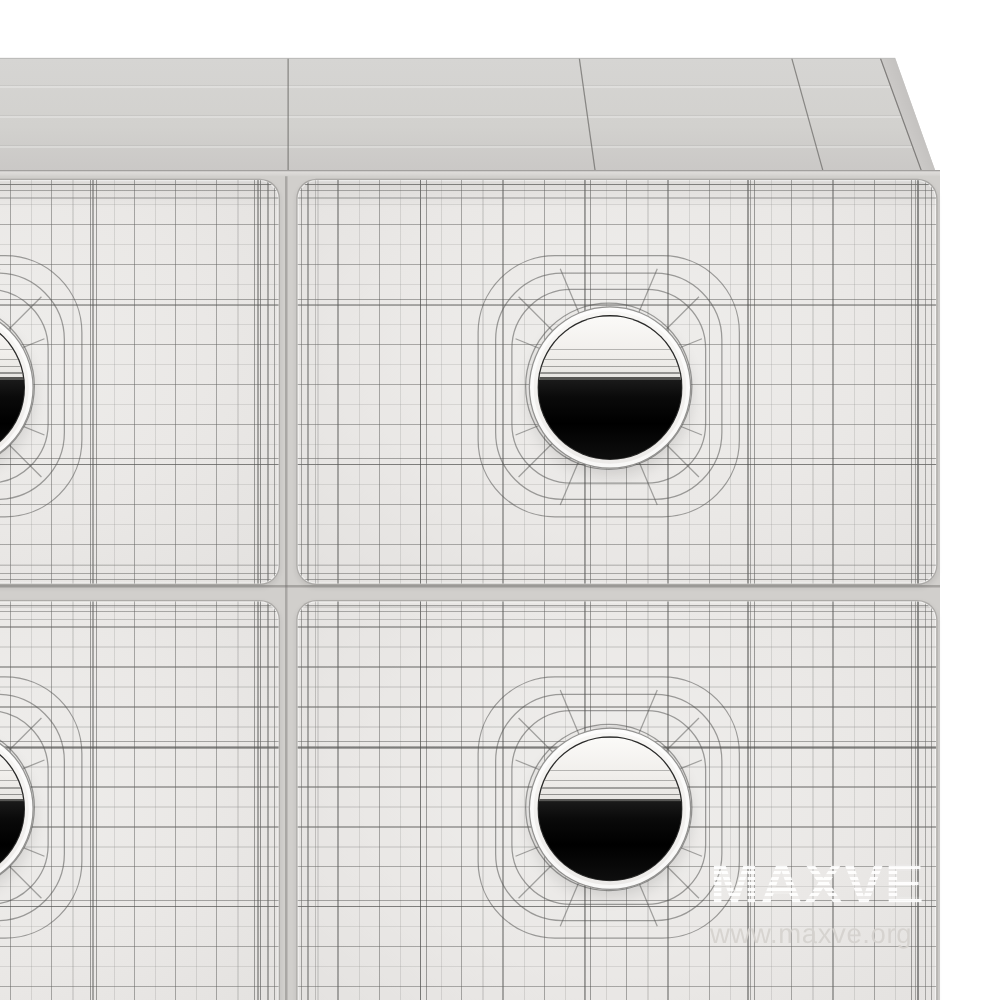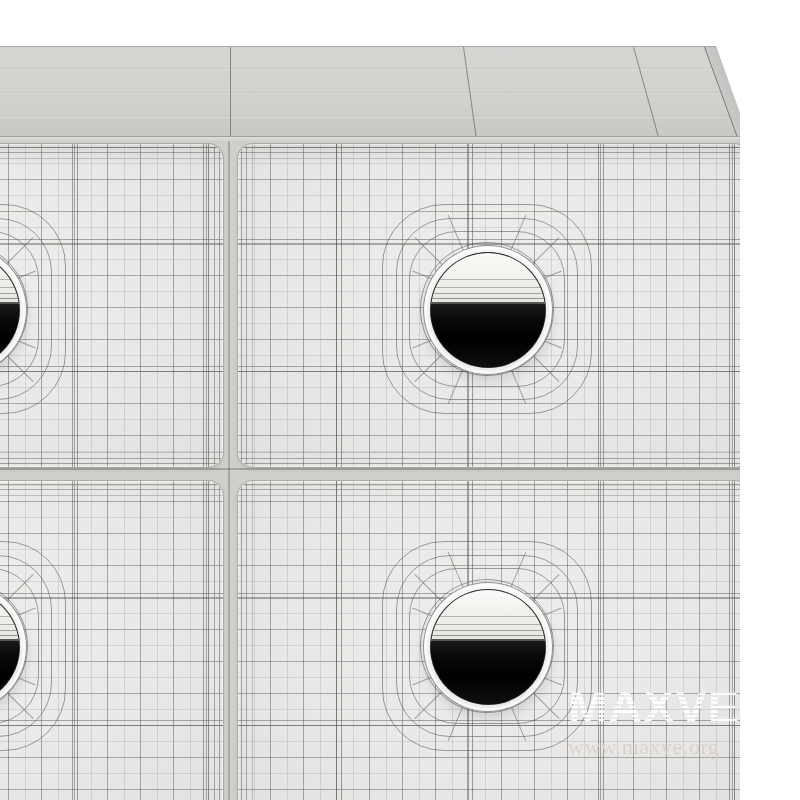--- a/index.html
+++ b/index.html
@@ -1,17 +1,17 @@
 <!DOCTYPE html>
 <html style="--background: #ffffff; --top-surface: #d2d1ce; --drawer-face: #eae8e6; --carcass: #d1cfcc; --wire-line: #6e6c6a; --hole-interior: #060606; --watermark-white: #ffffff; --url-gray: #d5d2ce;"><head>
 <meta charset="utf-8">
 <style>
   html,body { margin:0; padding:0; }
   body { font-family: "Liberation Sans", sans-serif; background:#fff; }
-  .page { position:relative; width:740px; height:800px; overflow:hidden;
+  .page { position:relative; width:800px; height:800px; overflow:hidden;
           background: var(--background, #ffffff); }
 
   
   .cab-top { position:absolute; left:0; top:46px; width:752px; height:90px;
     clip-path: polygon(0 0, 716px 0, 748px 90px, 0 90px);
     background:
       repeating-linear-gradient(180deg, transparent 0 21px, rgba(0,0,0,0.05) 21px 22px, rgba(255,255,255,0.25) 22px 23px, transparent 23px 24px),
       linear-gradient(180deg, #d6d5d3 0%, var(--top-surface, #d2d1ce) 60%, #cac8c6 100%);
     border-top:1px solid #abaa a8; border-top:1px solid #abaaa8; }
   .cab-top .seam { position:absolute; top:0; width:1px; height:90px;
@@ -108,21 +108,21 @@
   .wm-title { font-weight:bold; font-size:47px; line-height:1; letter-spacing:1px;
     transform: scaleY(0.95); transform-origin: top left;
     color: rgba(255,255,255,0.8); white-space:nowrap; }
   @supports (-webkit-background-clip: text) {
     .wm-title {
       background: repeating-linear-gradient(180deg,
         rgba(255,255,255,0.92) 0 2.6px, rgba(255,255,255,0.15) 2.6px 4.6px);
       -webkit-background-clip: text; background-clip: text; color: transparent; }
   }
   .wm-url { margin-top:3px; font-size:22px; letter-spacing:0.5px;
-    color: var(--url-gray, rgba(213,210,206,0.95)); opacity:0.9; white-space:nowrap;font-family:Liberation Serif, serif; }
+    color: var(--url-gray, rgba(213,210,206,0.95)); opacity:0.9; white-space:nowrap; }
 </style>
 </head>
 <body>
 
 <div class="page">
 
   <div class="cab-top">
     <div class="seam s1"></div>
     <div class="seam s2"></div>
     <div class="seam s3"></div>

